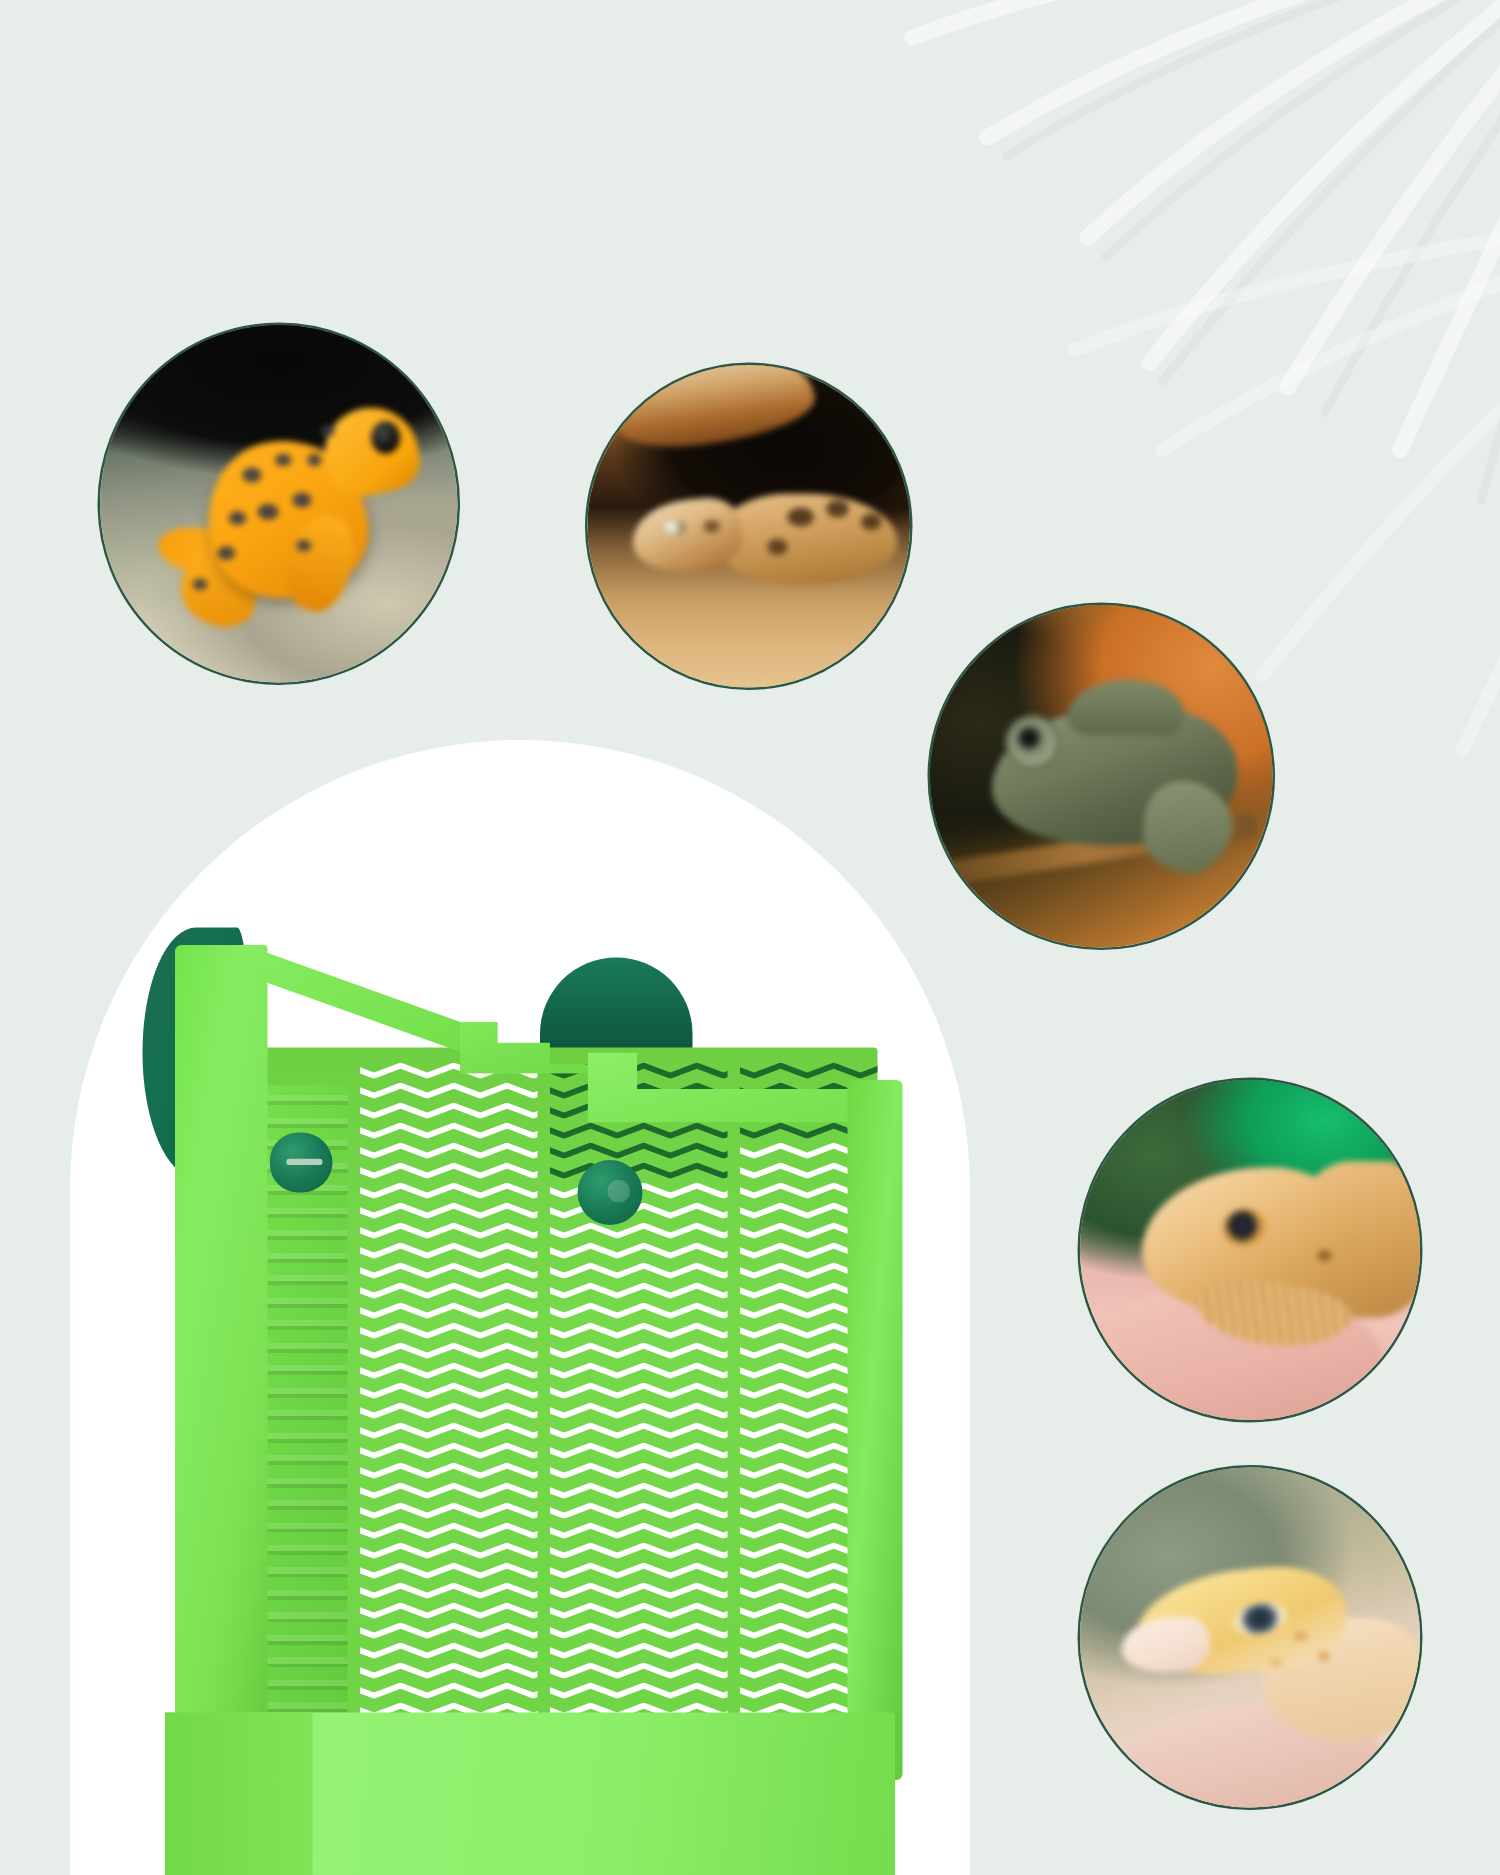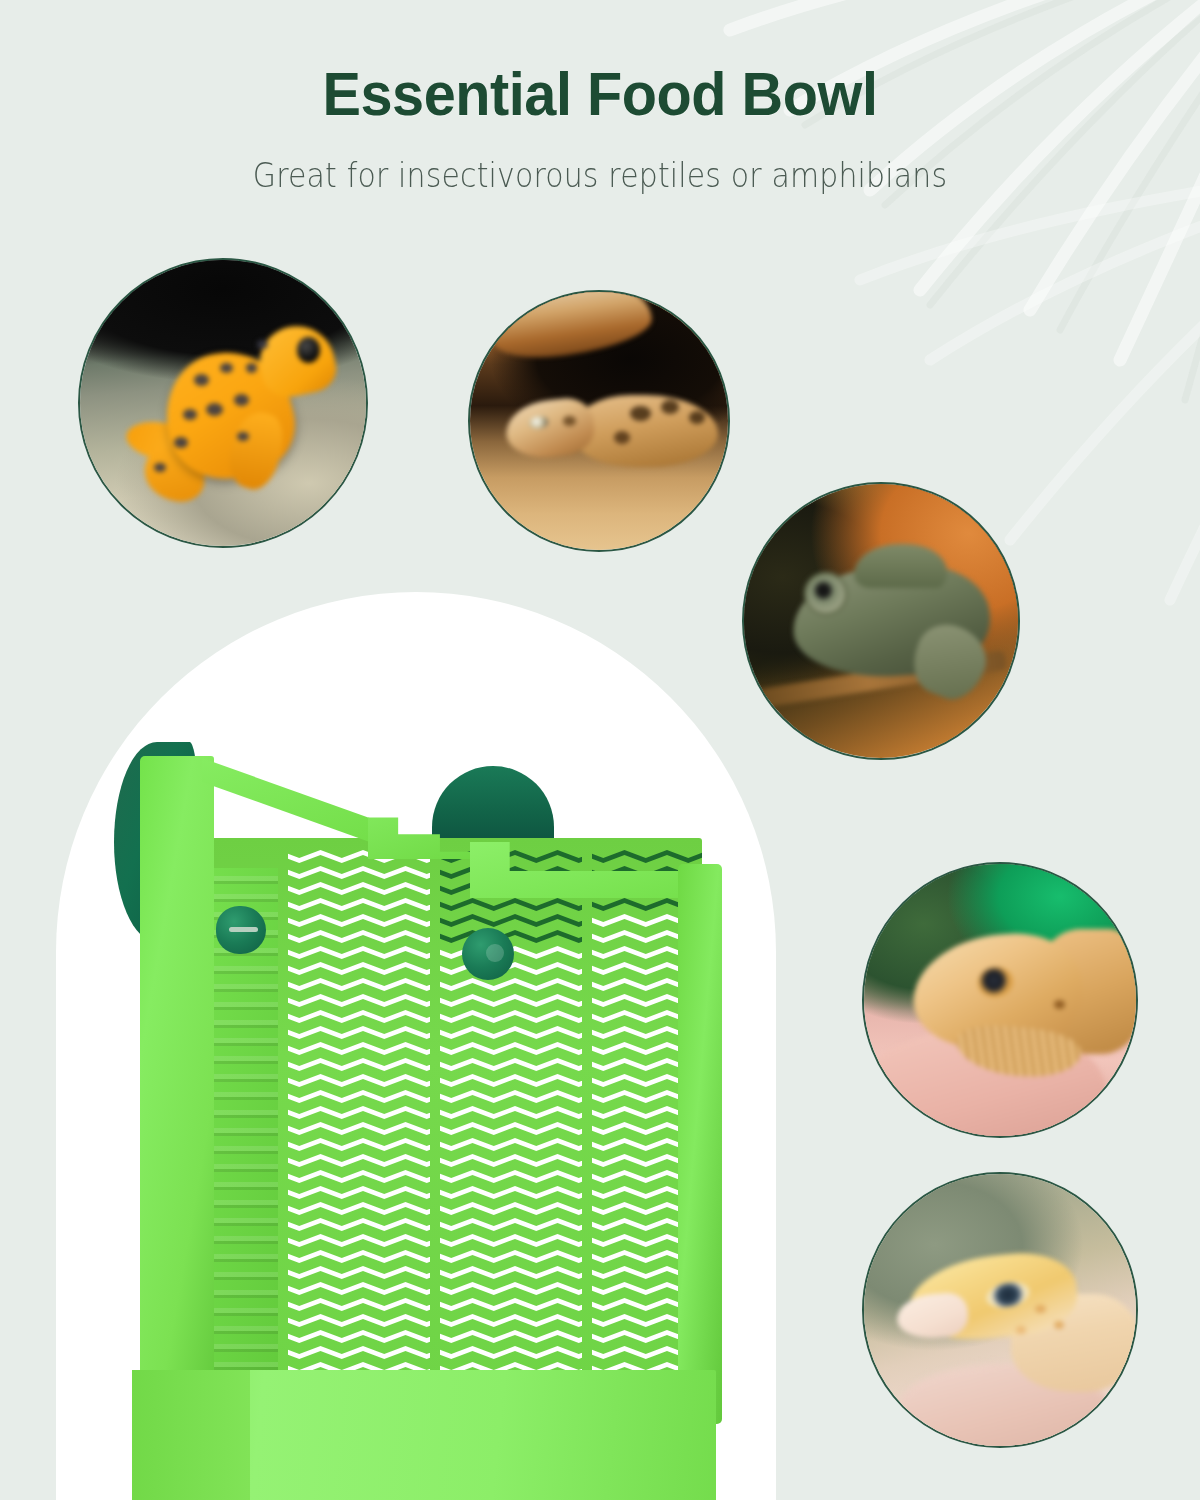--- a/index.html
+++ b/index.html
@@ -388,24 +388,20 @@
       <g stroke="#ffffff" stroke-opacity="0.45" fill="none" stroke-width="11" stroke-linecap="round">
         <path d="M640 40 C500 140 370 270 250 420"></path>
         <path d="M640 40 C560 180 480 330 410 480"></path>
         <path d="M640 40 C610 220 580 400 550 560"></path>
         <path d="M640 40 C470 90 310 150 170 240"></path>
         <path d="M640 40 C430 70 250 100 100 160"></path>
       </g>
     </svg>
   </div>
 
-  <div class="header">
-    <h1 class="title">Essential Food Bowl</h1>
-    <p class="subtitle">Great for insectivorous reptiles or amphibians</p>
-  </div>
 
   <div class="stage"></div>
 
   <div class="photo" id="photo-frog">
     <div class="inner">
       <div class="blurlayer blur-mild">
         <div class="frog-leg-f"></div>
         <div class="frog-leg-b"></div>
         <div class="frog-body"></div>
         <div class="frog-leg-r"></div>

